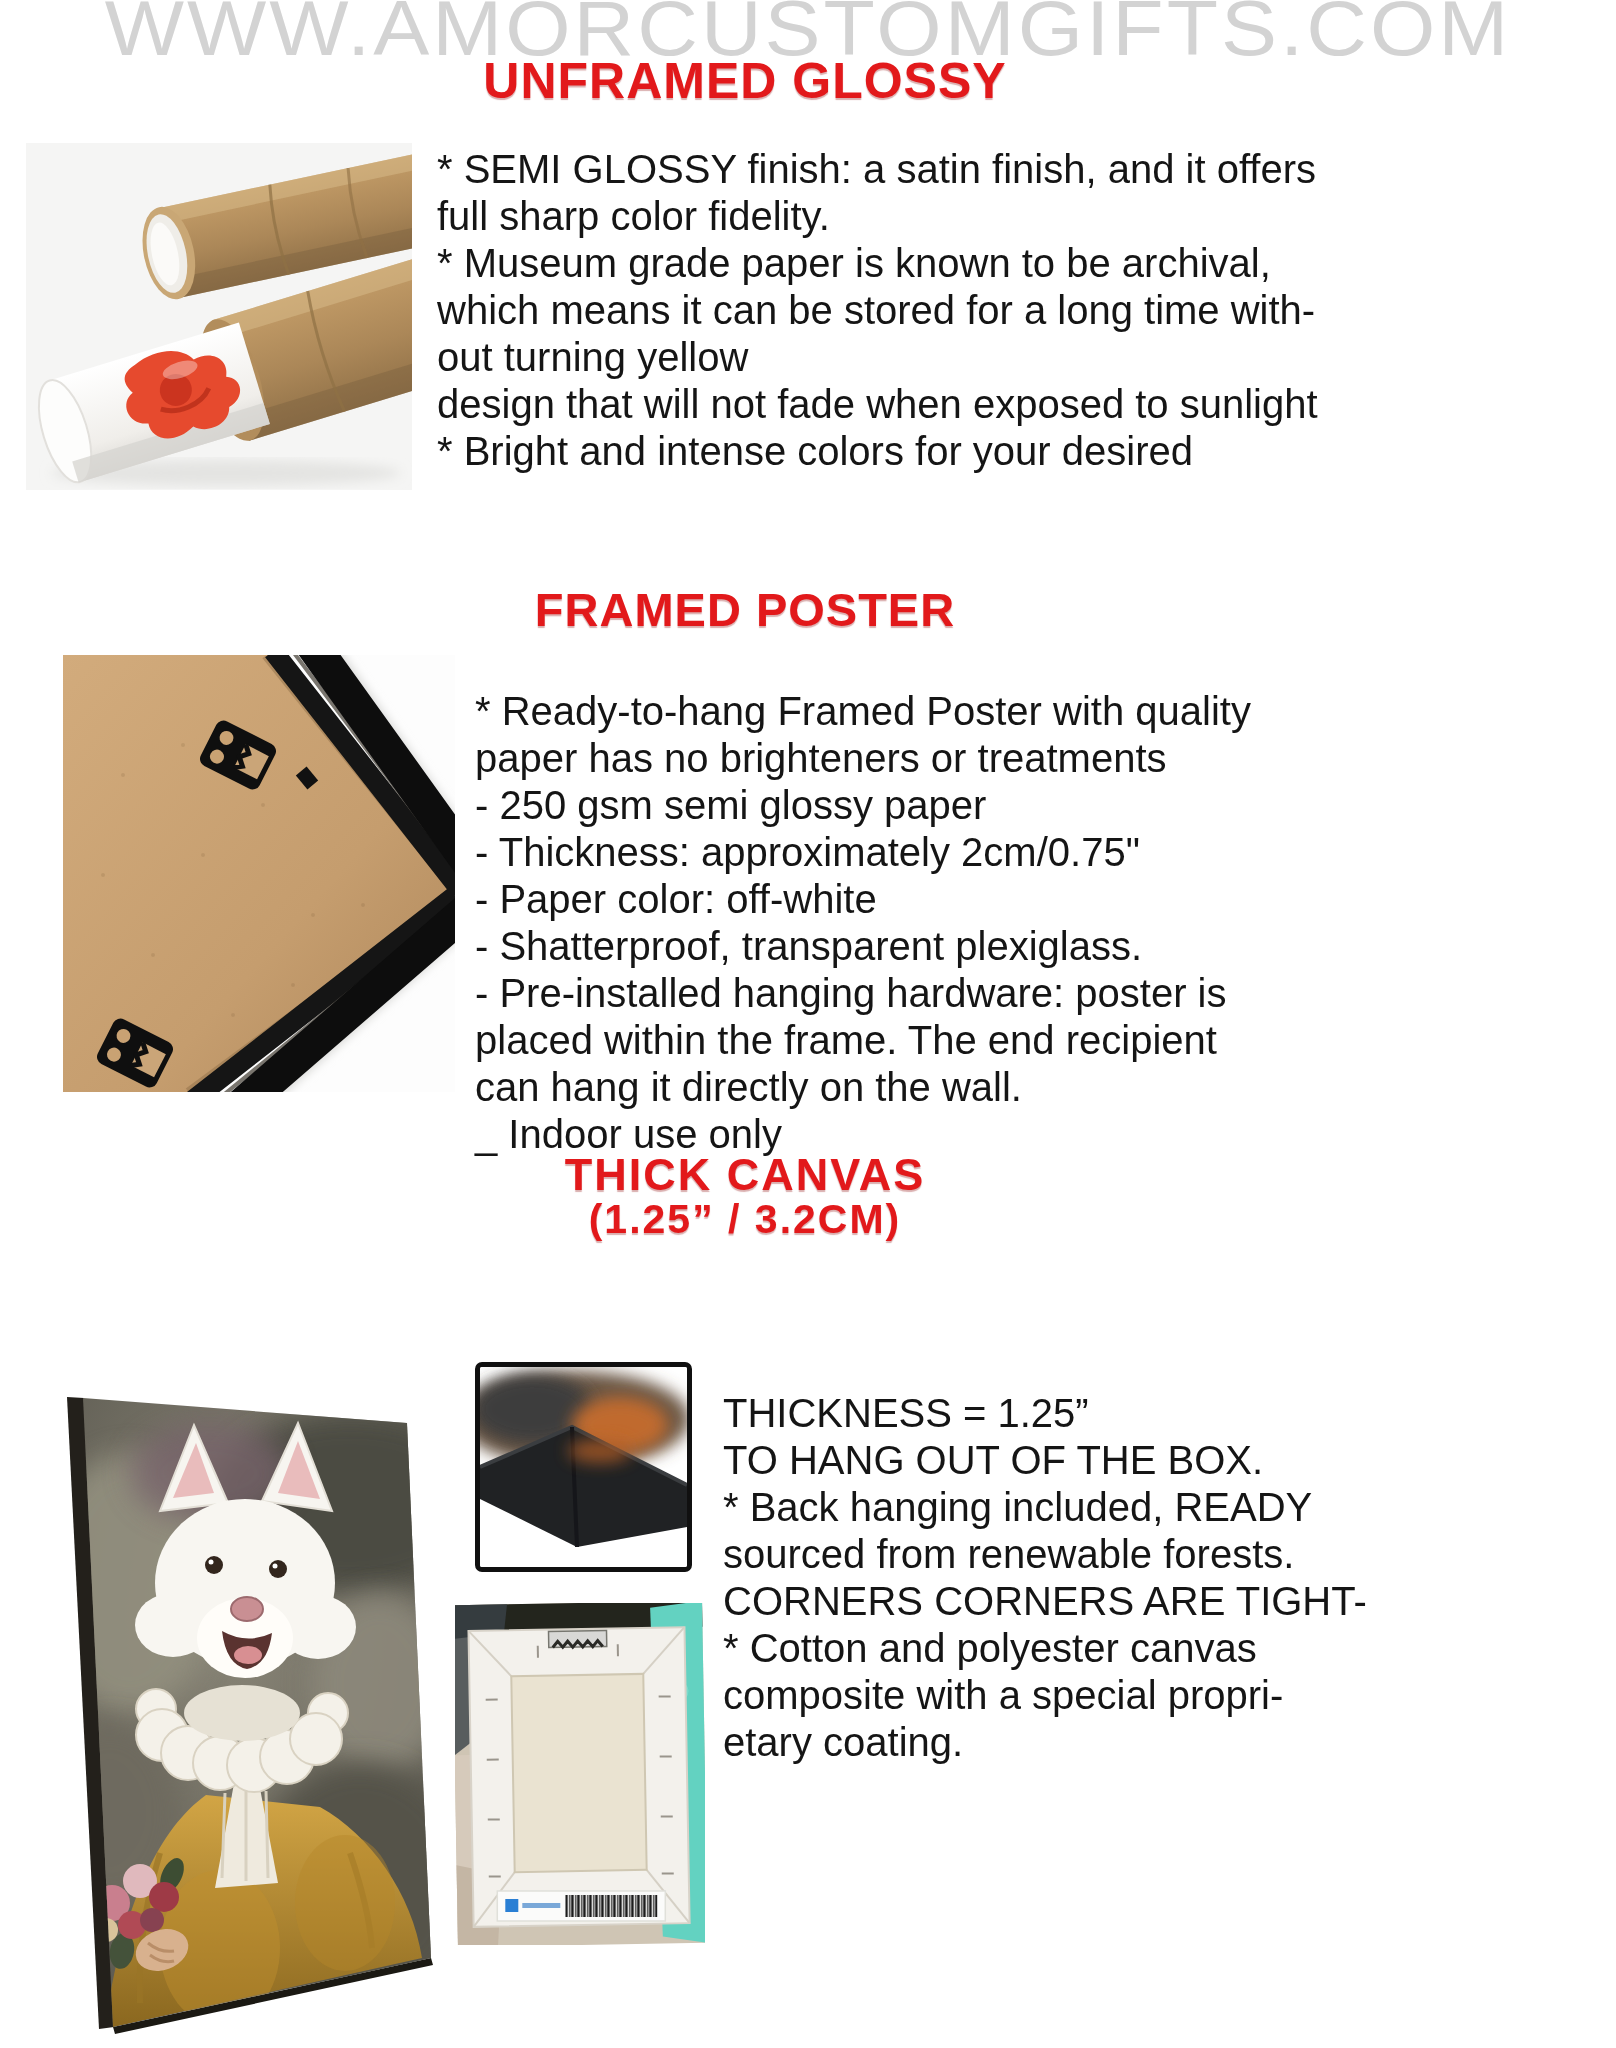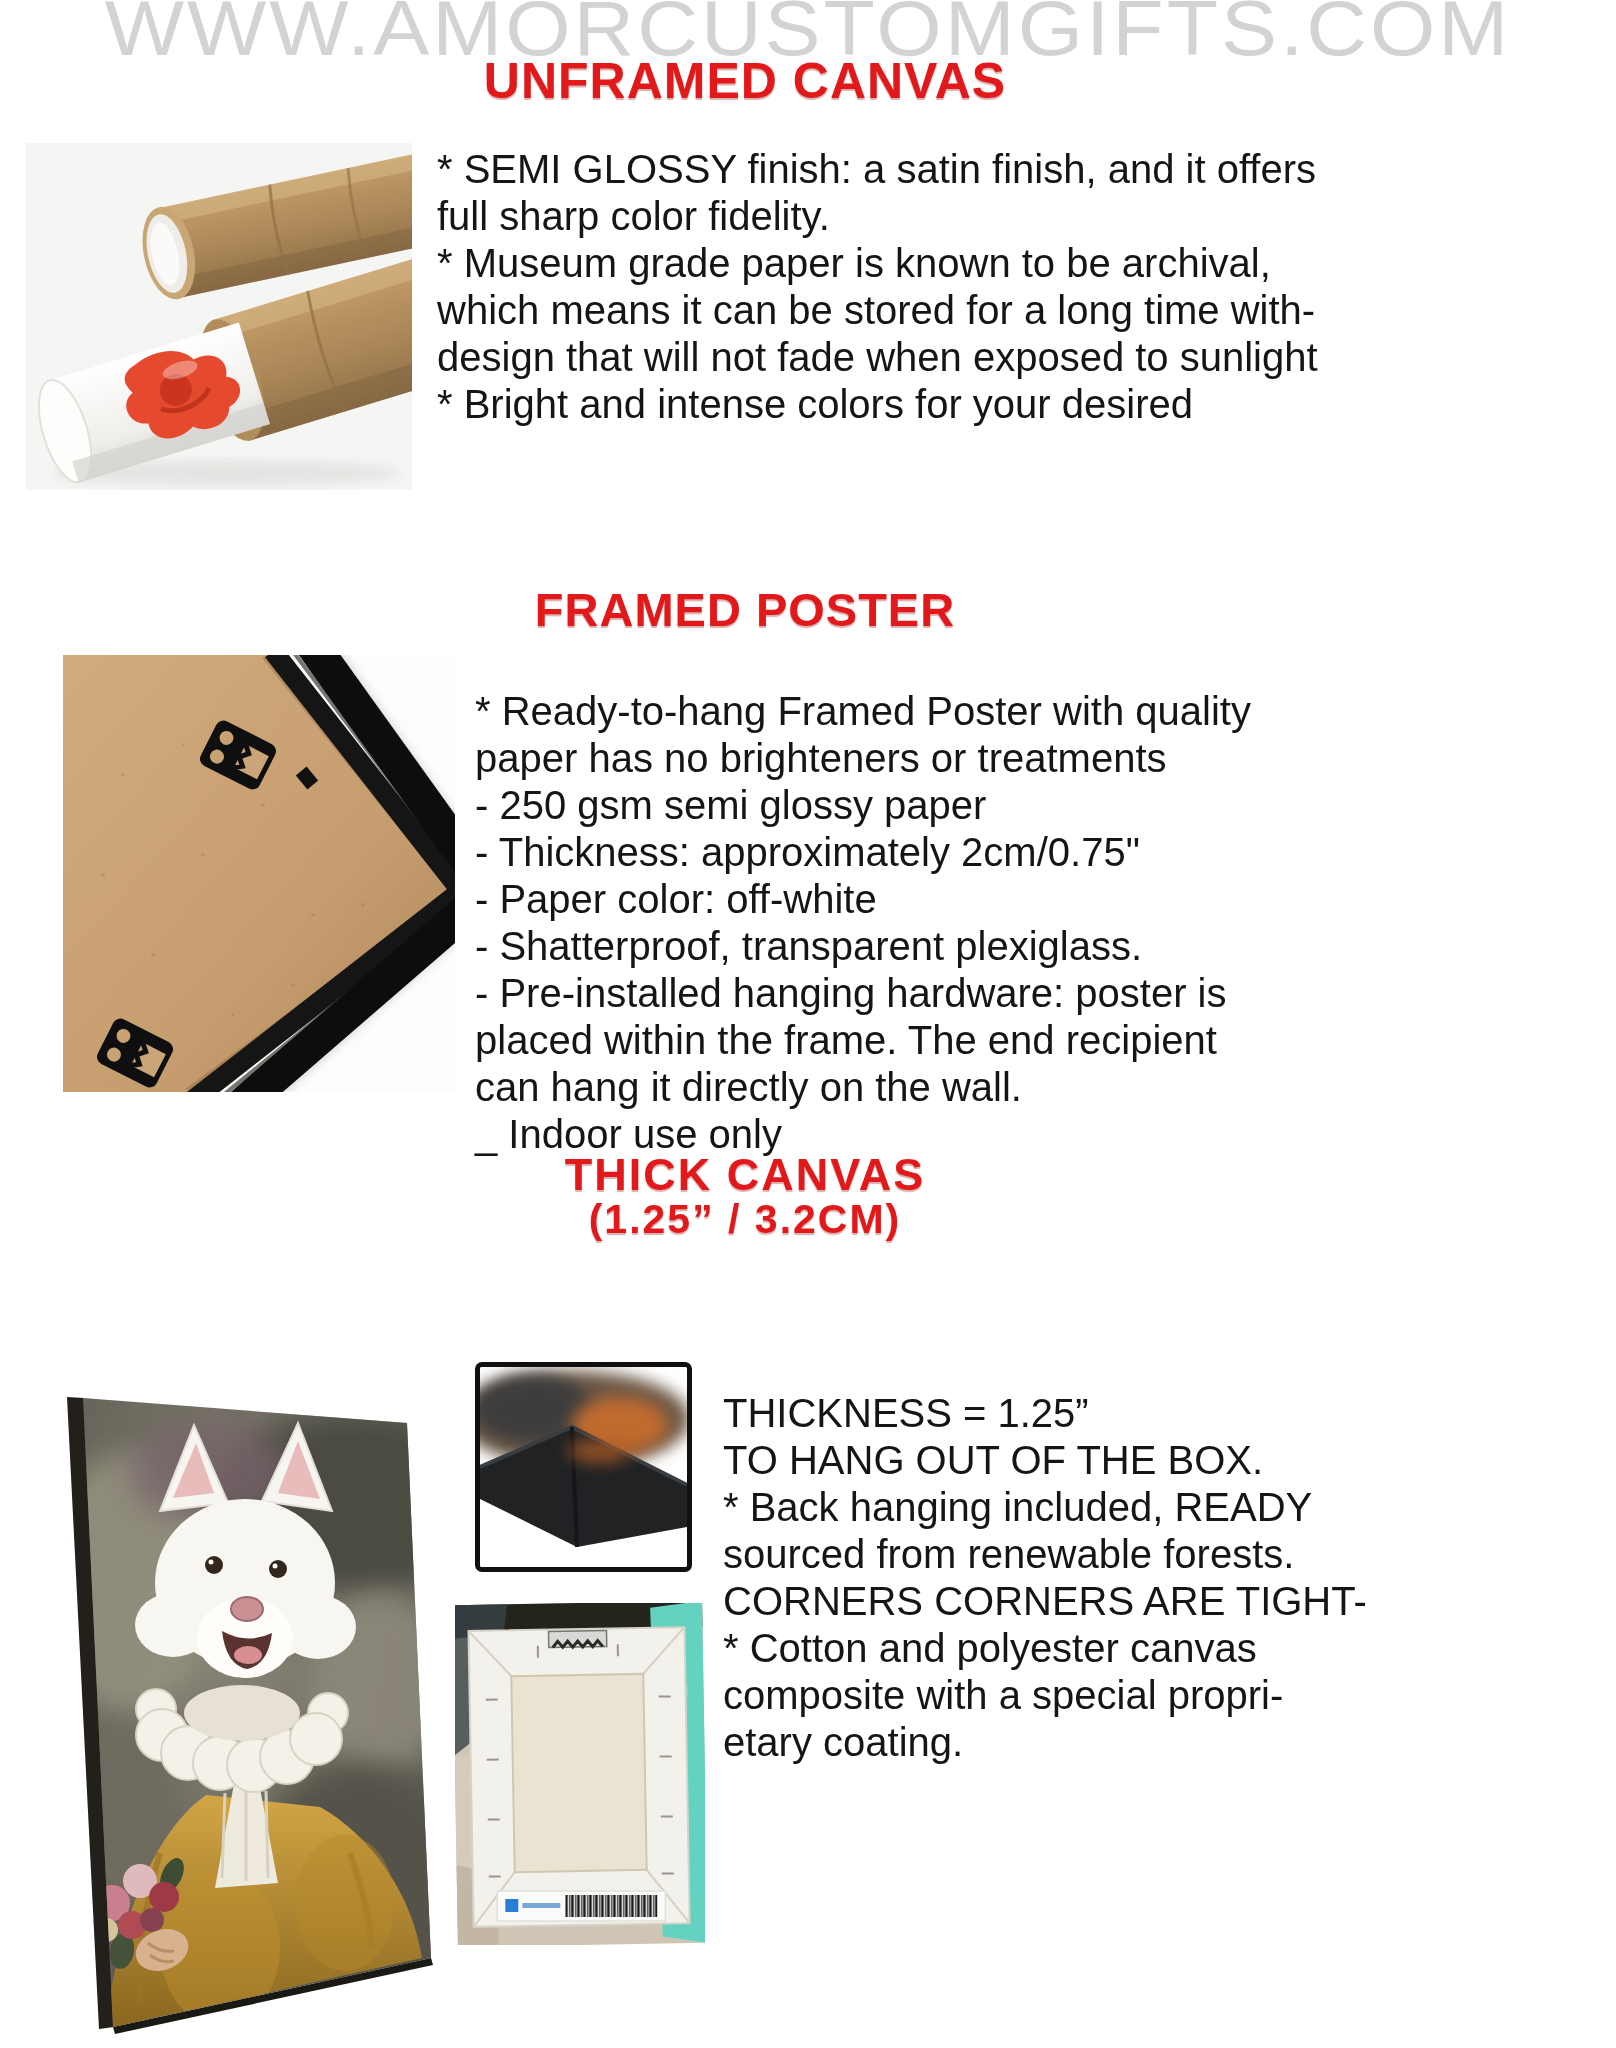--- a/index.html
+++ b/index.html
@@ -31,21 +31,21 @@
     left:475px;top:1362px;width:207px;height:200px;border:5px solid #101010;
     border-radius:7px;background:#ffffff;overflow:hidden;z-index:1;
   }
   svg{display:block;}
 </style>
 </head>
 <body>
 
 <div class="abs watermark">WWW.AMORCUSTOMGIFTS.COM</div>
 
-<div class="abs heading h1">UNFRAMED CANVAS</div>
+<div class="abs heading h1">UNFRAMED GLOSSY</div>
 
 <div class="abs photo" style="left:26px;top:143px;width:386px;height:347px;">
   <svg width="386" height="347" viewBox="0 0 386 347">
     <defs>
       <linearGradient id="tCard" x1="0" y1="0" x2="0" y2="1">
         <stop offset="0" stop-color="#c49d68"></stop>
           <stop offset=".55" stop-color="#ab8758"></stop>
           <stop offset="1" stop-color="#8f7047"></stop>
       </linearGradient>
       <linearGradient id="tPost" x1="0" y1="0" x2="0" y2="1">
@@ -84,20 +84,21 @@
       <ellipse cx="160" cy="214" rx="18" ry="8" fill="#ffffff" opacity=".35"></ellipse>
     </g>
   </svg>
 </div>
 
 <div class="abs body-text s1-text">
   <div>* SEMI GLOSSY finish: a satin finish, and it offers</div>
   <div>full sharp color fidelity.</div>
   <div>* Museum grade paper is known to be archival,</div>
   <div>which means it can be stored for a long time with-</div>
+  <div>out turning yellow</div>
   <div>design that will not fade when exposed to sunlight</div>
   <div>* Bright and intense colors for your desired</div>
 </div>
 
 <div class="abs heading h2">FRAMED POSTER</div>
 
 <div class="abs photo" style="left:63px;top:655px;width:392px;height:437px;">
   <svg width="392" height="437" viewBox="0 0 392 437">
     <defs>
       <linearGradient id="fMdf" x1="0" y1="0" x2="1" y2="1">

